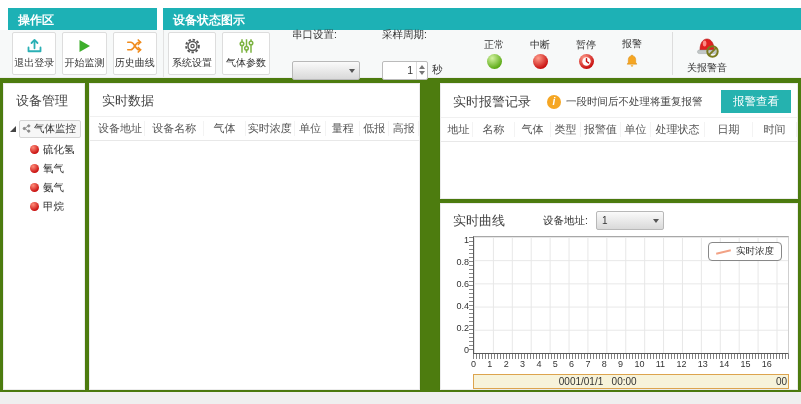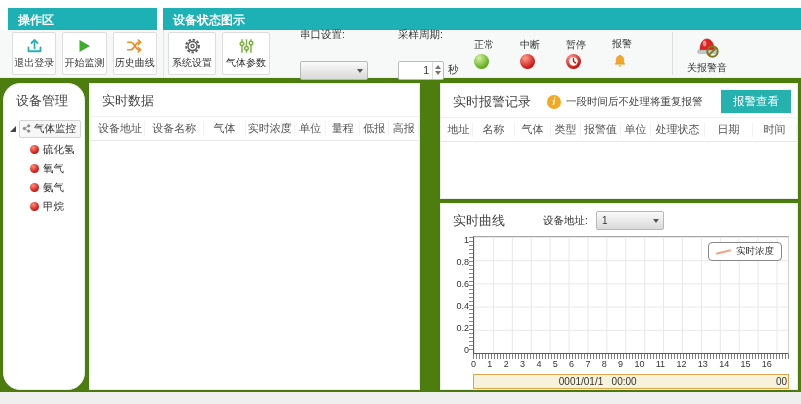--- a/index.html
+++ b/index.html
@@ -14,41 +14,41 @@
   .tb-head.g1 { width:149px; }
   .tb-head.g2 { width:307px; }
   .tb-head.g3 { flex:1; }
   .tb-body { display:flex; align-items:center; background:#f7f9f9; border-bottom:1px solid #eee; height:48px; padding-left:8px; }
   .tb-sec { display:flex; align-items:center; gap:6px; height:100%; padding:0 6px 0 4px; }
   .tb-sec.s1 { width:155px; }
   .tb-sec.s2 { width:307px; border-left:1px solid #e2e2e2; }
   .tb-sec.s3 { flex:1; border-left:0; }
   .tb-btn { width:48px; height:43px; background:#fff; border:1px solid #ddd; border-radius:2px; display:flex; flex-direction:column; align-items:center; justify-content:center; gap:1px; font-size:10px; color:#333; cursor:pointer; }
   .tb-btn svg { display:block; }
-  .fieldcol { display:flex; flex-direction:column; justify-content:center; gap:19px; margin-left:24px; font-size:10.5px; color:#333; }
+  .fieldcol { display:flex; flex-direction:column; justify-content:center; gap:19px; margin-left:16px; font-size:10.5px; color:#333; }
   .select { position:relative; width:68px; height:19px; border:1px solid #b8b8b8; border-radius:2px; background:linear-gradient(#fafafa,#d9d9d9); font-size:10px; line-height:17px; padding:0 14px 0 5px; color:#333; cursor:pointer; }
   .select .arr { position:absolute; right:4px; top:7px; width:0; height:0; border-left:3.5px solid transparent; border-right:3.5px solid transparent; border-top:4px solid #555; }
   .spinrow { display:flex; align-items:center; gap:4px; }
   .spinner { display:flex; width:46px; height:19px; border:1px solid #bbb; background:#fff; border-radius:2px; }
   .spinner .val { flex:1; text-align:right; font-size:10.5px; line-height:17px; padding-right:3px; }
   .spinner .btns { width:11px; display:flex; flex-direction:column; justify-content:center; align-items:center; gap:2px; border-left:1px solid #ddd; cursor:pointer; }
   .tri-up { width:0;height:0;border-left:3px solid transparent;border-right:3px solid transparent;border-bottom:4px solid #777; }
   .tri-dn { width:0;height:0;border-left:3px solid transparent;border-right:3px solid transparent;border-top:4px solid #777; }
-  .status-item { display:flex; flex-direction:column; align-items:flex-start; gap:2px; width:40px; font-size:10px; color:#333; }
+  .status-item { display:flex; flex-direction:column; align-items:center; gap:2px; width:40px; font-size:10px; color:#333; }
   .orb { width:15px; height:15px; border-radius:50%; }
   .orb.green { background:radial-gradient(circle at 35% 28%, #d2f2a0, #58a812 75%); }
   .orb.red { background:radial-gradient(circle at 35% 28%, #ff9c8a, #c70d0d 75%); }
   .pauseorb { position:relative; width:15px; height:15px; border-radius:50%; background:radial-gradient(circle at 35% 28%, #ff9c8a, #c70d0d 75%); }
   .mute { display:flex; flex-direction:column; align-items:center; gap:0; margin-left:14px; padding-left:14px; border-left:1px solid #ddd; font-size:10px; color:#333; cursor:pointer; }
 
   
   .main { display:flex; gap:4px; padding:5px 3px 0 3px; height:312px; }
   .panel { background:#fff; border:1px solid #ececec; box-shadow:0 1px 2px rgba(0,0,0,0.05); }
   .p-title { font-size:13px; color:#444; padding:8px 12px 6px 12px; }
-  .sidebar { width:97px;border-radius:17px; }
+  .sidebar { width:97px; }
   .middle { width:331px; display:flex; flex-direction:column; }
   .rightcol { flex:1; display:flex; flex-direction:column; gap:4px;padding-left:16px; }
   .alarm { height:124px; display:flex; flex-direction:column; }
   .curve { flex:1; }
 
   
   .tree-root { display:flex; align-items:center; gap:3px; padding:4px 2px 2px 6px; font-size:10.5px; color:#333; cursor:pointer; }
   .expander { width:0; height:0; border-left:6px solid transparent; border-bottom:6px solid #444; }
   .rootbox { display:flex; align-items:center; gap:3px; border:1px solid #d5d5d5; background:#f7f7f7; border-radius:2px; padding:1px 4px 1px 2px; }
   .tree { padding-left:26px; }

